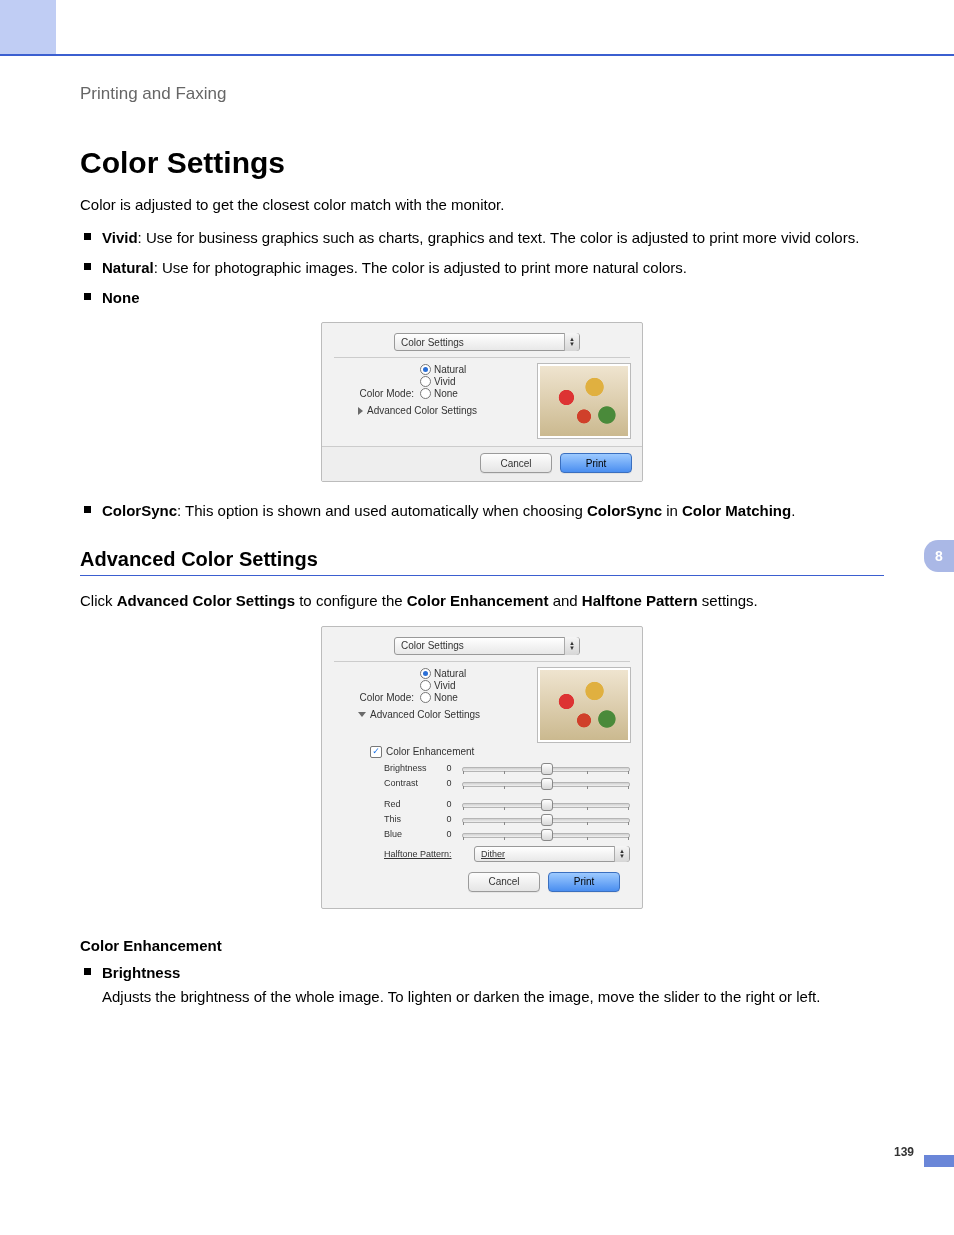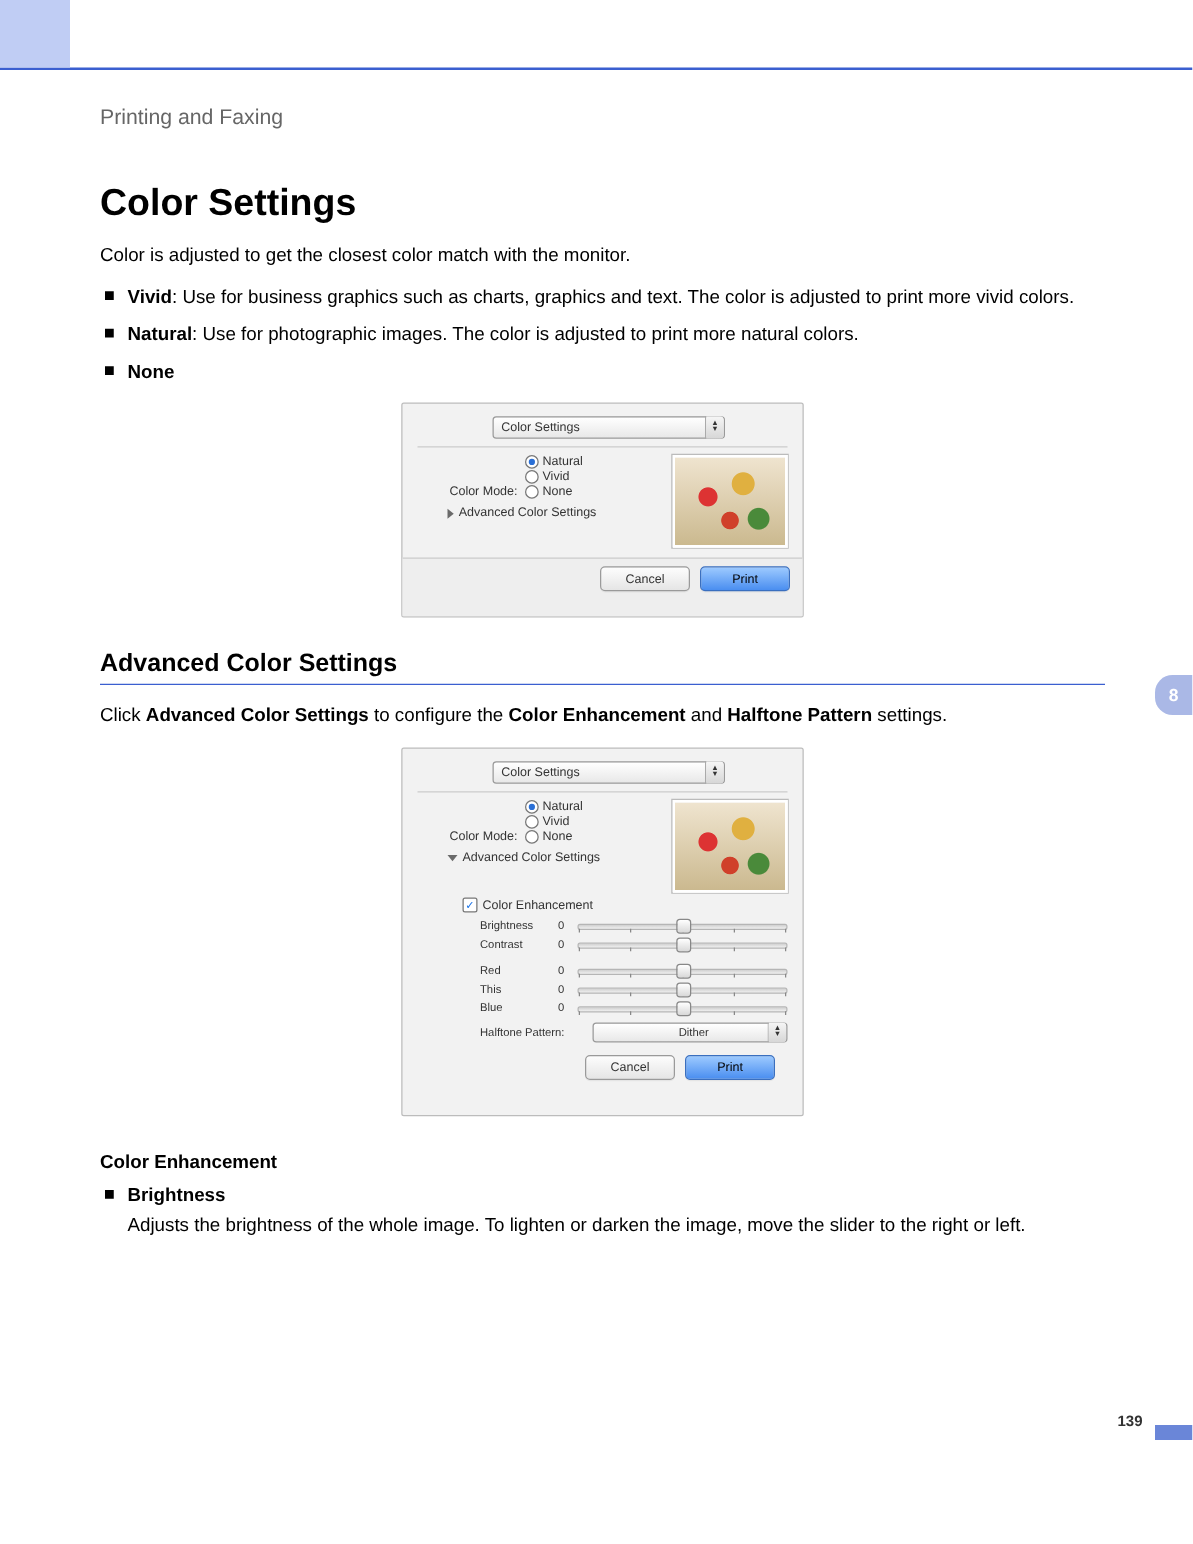--- a/index.html
+++ b/index.html
@@ -185,21 +185,21 @@
   .tri-down {
     width: 0; height: 0;
     border-left: 4px solid transparent;
     border-right: 4px solid transparent;
     border-top: 5px solid #6a6a6a;
   }
   .btn-row {
     display: flex;
     justify-content: flex-end;
     gap: 8px;
-    padding: 6px 10px 20px 0;
+    padding: 6px 10px 8px 0;
     border-top: 1px solid #ccc;
     background: #eee;
   }
   .btn-row.inset { border-top: none; background: transparent; padding-top: 10px; }
   .btn {
     min-width: 54px;
     height: 18px;
     padding: 0 8px;
     border: 1px solid #9a9a9a;
     border-radius: 4px;
@@ -275,23 +275,24 @@
     background: linear-gradient(#fff,#d8d8d8);
     border: 1px solid #888;
     border-radius: 3px;
   }
   .halftone-row {
     display: flex;
     align-items: center;
     gap: 6px;
     margin: 6px 0 0 14px;
     font-size: 9px;
+    text-decoration: underline;
   }
   .halftone-row .hl-label { width: 84px; text-align: left; }
-  .halftone-row .popup { height: 14px; justify-content: center; }
+  .halftone-row .popup { height: 14px; }
 
   h2.section-title {
     font-size: 20px;
     font-weight: bold;
     margin: 26px 0 4px 0;
   }
   .rule {
     height: 1px;
     background: #3b5fd0;
     margin: 0 0 14px 0;
@@ -441,20 +442,25 @@
           <div class="preview"></div>
         </div>
       </div>
       <div class="btn-row">
         <div class="btn">Cancel</div>
         <div class="btn primary">Print</div>
       </div>
     </div>
   </div>
 
+  <ul class="squarelist">
+    <li>
+      <span class="b">ColorSync</span><span>: This option is shown and used automatically when choosing </span><span class="b">ColorSync</span><span> in </span><span class="b">Color Matching</span><span>.</span>
+    </li>
+  </ul>
 
   <h2 class="section-title">Advanced Color Settings</h2>
   <div class="rule"></div>
 
   <p class="body-text">
     <span>Click </span><span class="b">Advanced Color Settings</span><span> to configure the </span><span class="b">Color Enhancement</span><span> and </span><span class="b">Halftone Pattern</span><span> settings.</span>
   </p>
 
   <div class="dialog-wrap">
     <div class="dialog">

